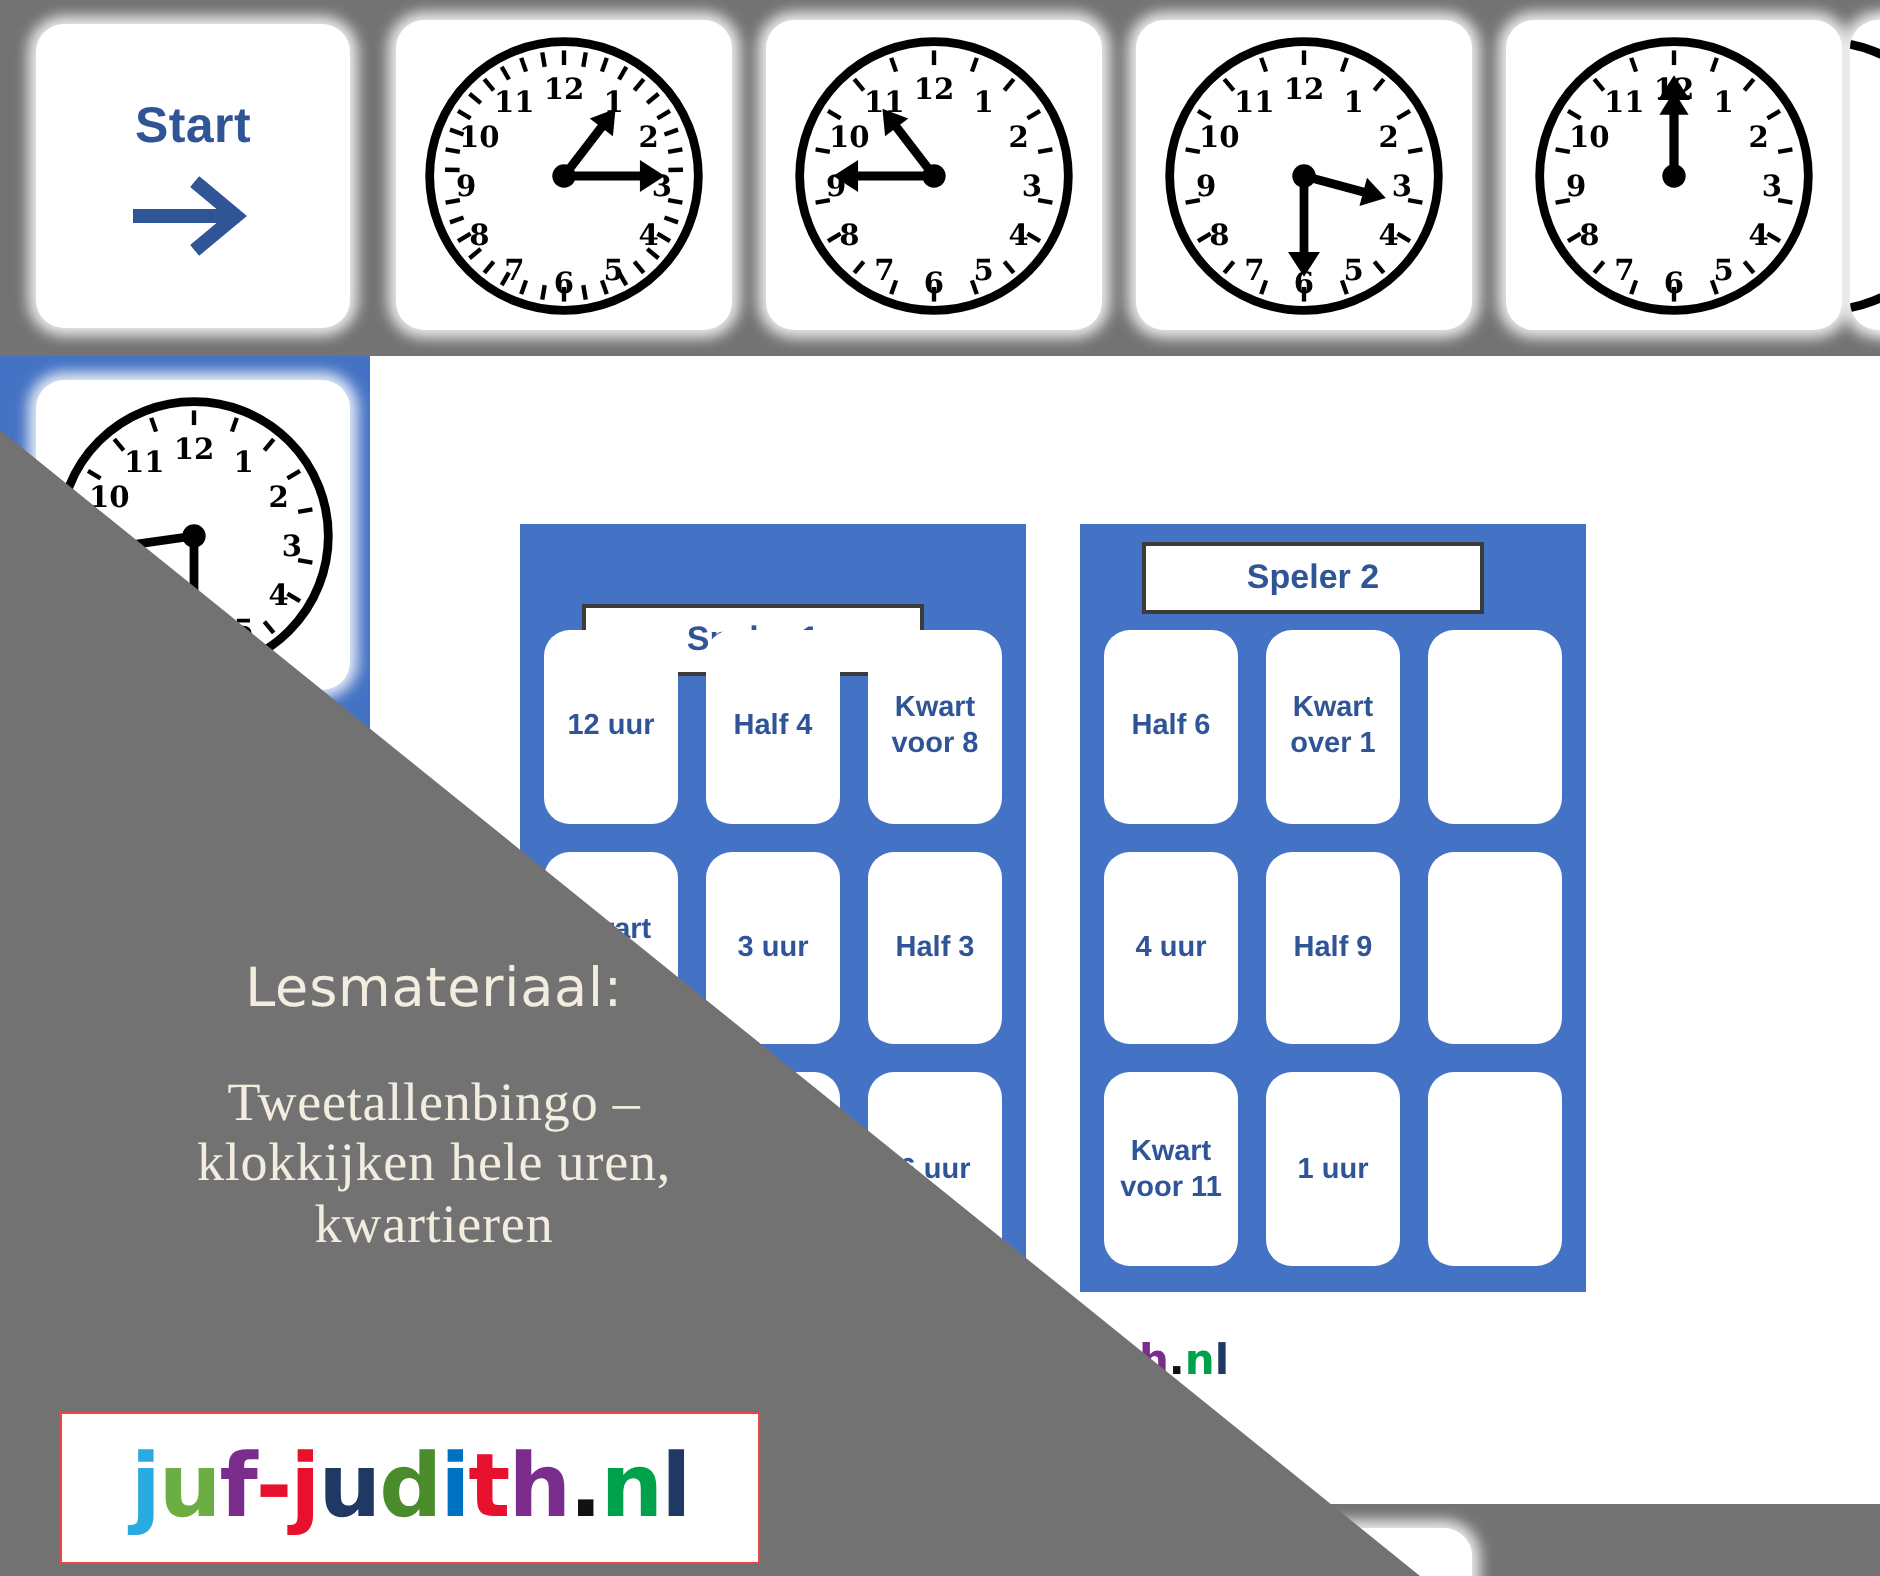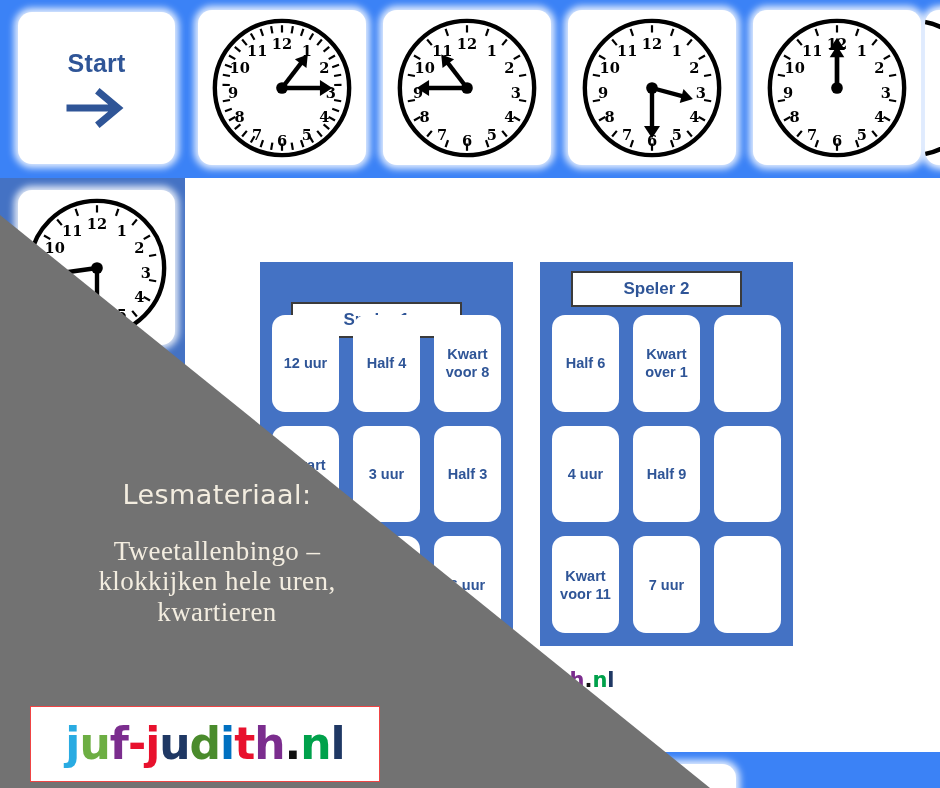--- a/index.html
+++ b/index.html
@@ -8,21 +8,21 @@
     width:940px;height:788px;
     background:#ffffff;
     font-family:"Liberation Sans", sans-serif;
     overflow:hidden;
     position:relative;
   }
   #stage{position:absolute;left:0;top:0;width:940px;height:788px;overflow:hidden;background:#ffffff;}
 
   
   .strip{
-    position:absolute;left:0;width:940px;background:#3b82f6;
+    position:absolute;left:0;width:940px;background:#737373;
   }
   #strip-top{top:0;height:178px;}
   #strip-bottom{top:752px;height:36px;}
 
   .card{
     position:absolute;
     background:#ffffff;
     border-radius:14px;
     box-shadow:0 0 7px 4px rgba(255,255,255,0.85);
   }
@@ -461,21 +461,21 @@
         <div class="cell">
             <span>Half 9</span>
           </div>
         <div class="cell">
             <span></span>
           </div>
         <div class="cell">
             <span>Kwart<br>voor 11</span>
           </div>
         <div class="cell">
-            <span>7 uur</span>
+            <span>1 uur</span>
           </div>
         <div class="cell">
             <span></span>
           </div>
       </div>
     </div>
 
     <div class="wm" style="left:330px;top:490px;">
       <span style="color:#E8112D">j</span><span style="color:#1F3864">u</span><span style="color:#4A8B2C">d</span><span style="color:#0070C0">i</span><span style="color:#E8112D">t</span><span style="color:#7B2D8E">h</span><span style="color:#111">.</span><span style="color:#00A14B">n</span><span style="color:#1F3864">l</span>
     </div>

